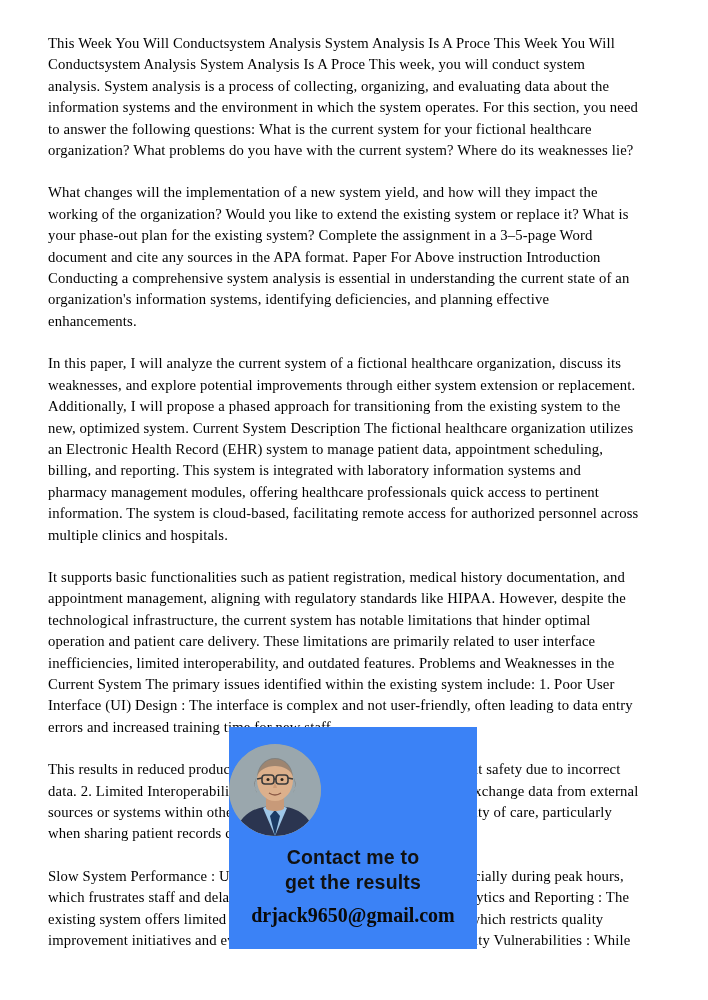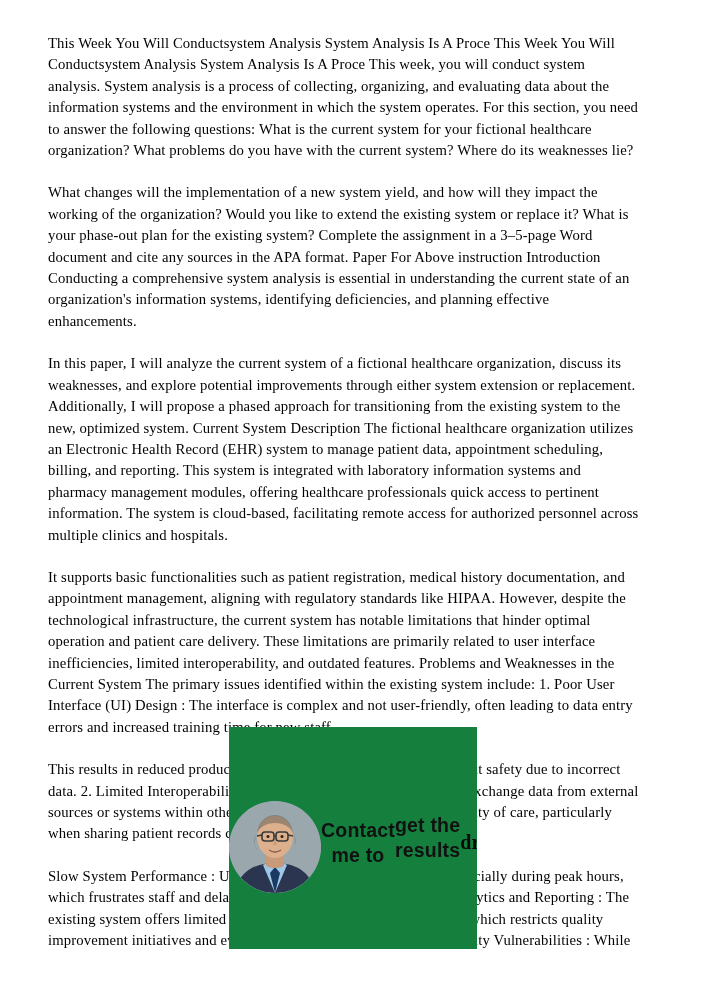--- a/index.html
+++ b/index.html
@@ -40,24 +40,23 @@
   .para:last-child {
     margin-bottom: 0;
   }
   
   .overlay-card {
     position: absolute;
     left: 229px;
     top: 727px;
     width: 248px;
     height: 222px;
-    background: #15803d;
+    background: #3b82f6;
     display: flex;
-    flex-direction: row;
-    align-items: center;
+    flex-direction: column;
     overflow: hidden;
     z-index: 5;
   }
   .avatar {
     width: 92px;
     height: 92px;
     border-radius: 50%;
     margin-top: 17px;
     overflow: hidden;
     position: relative;

